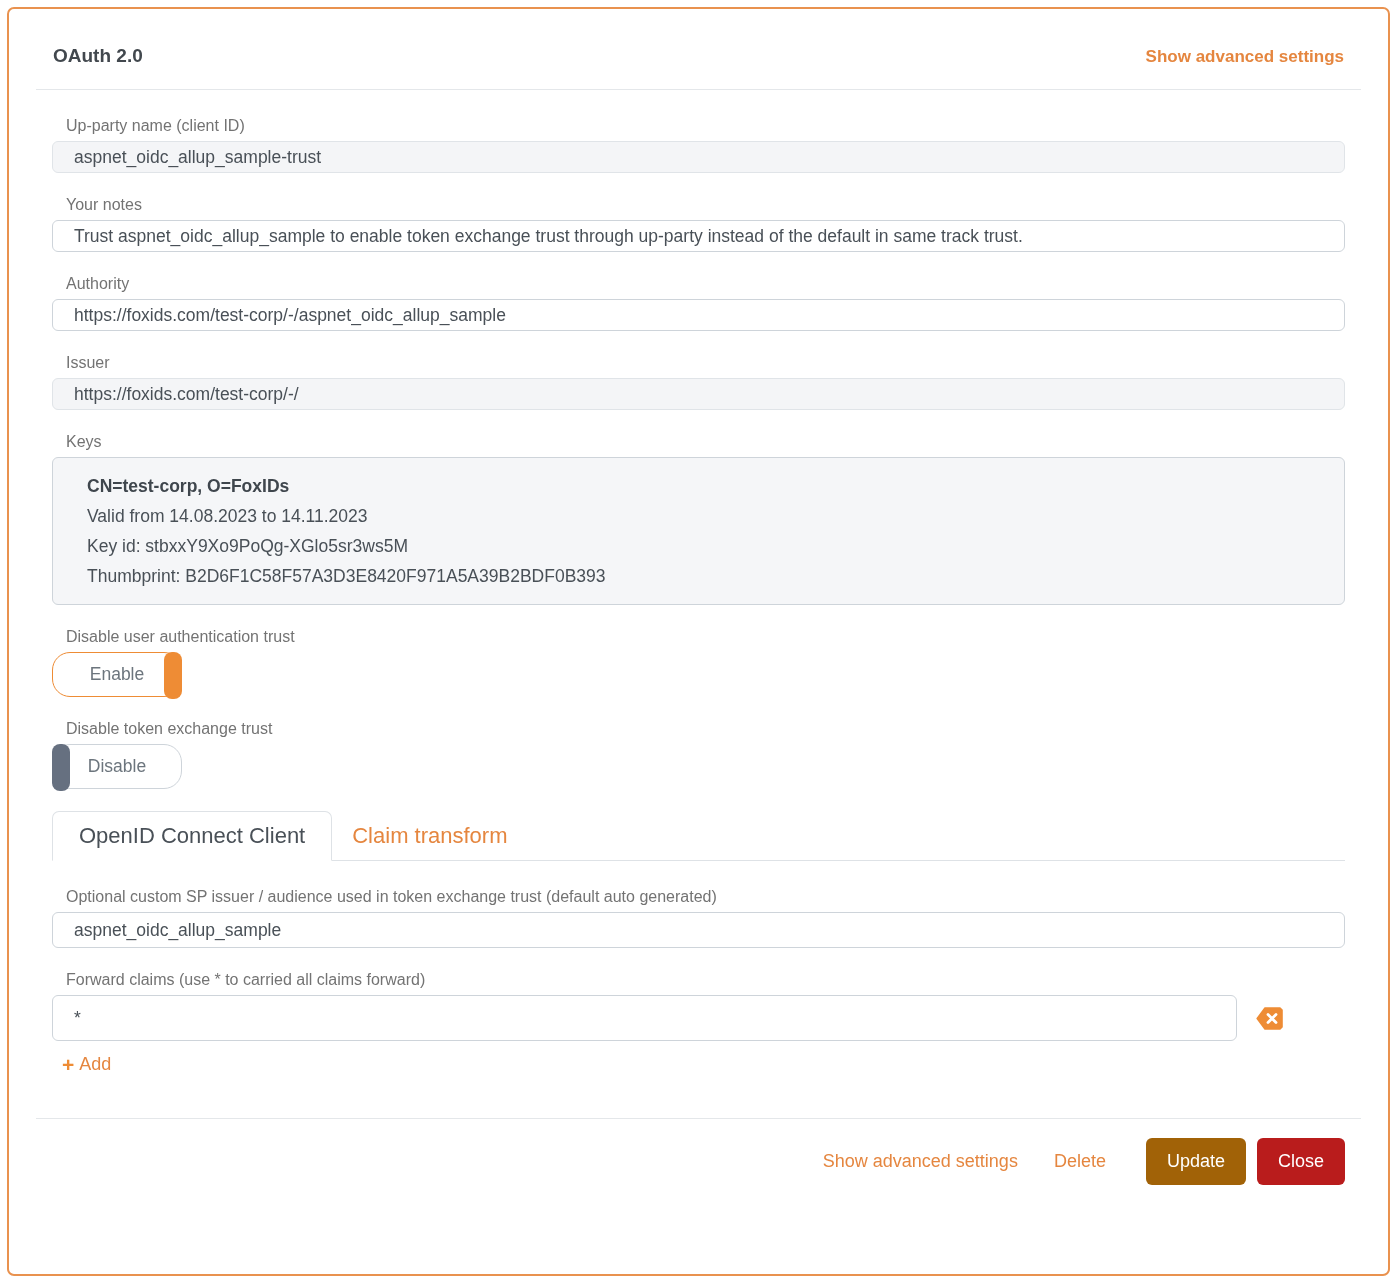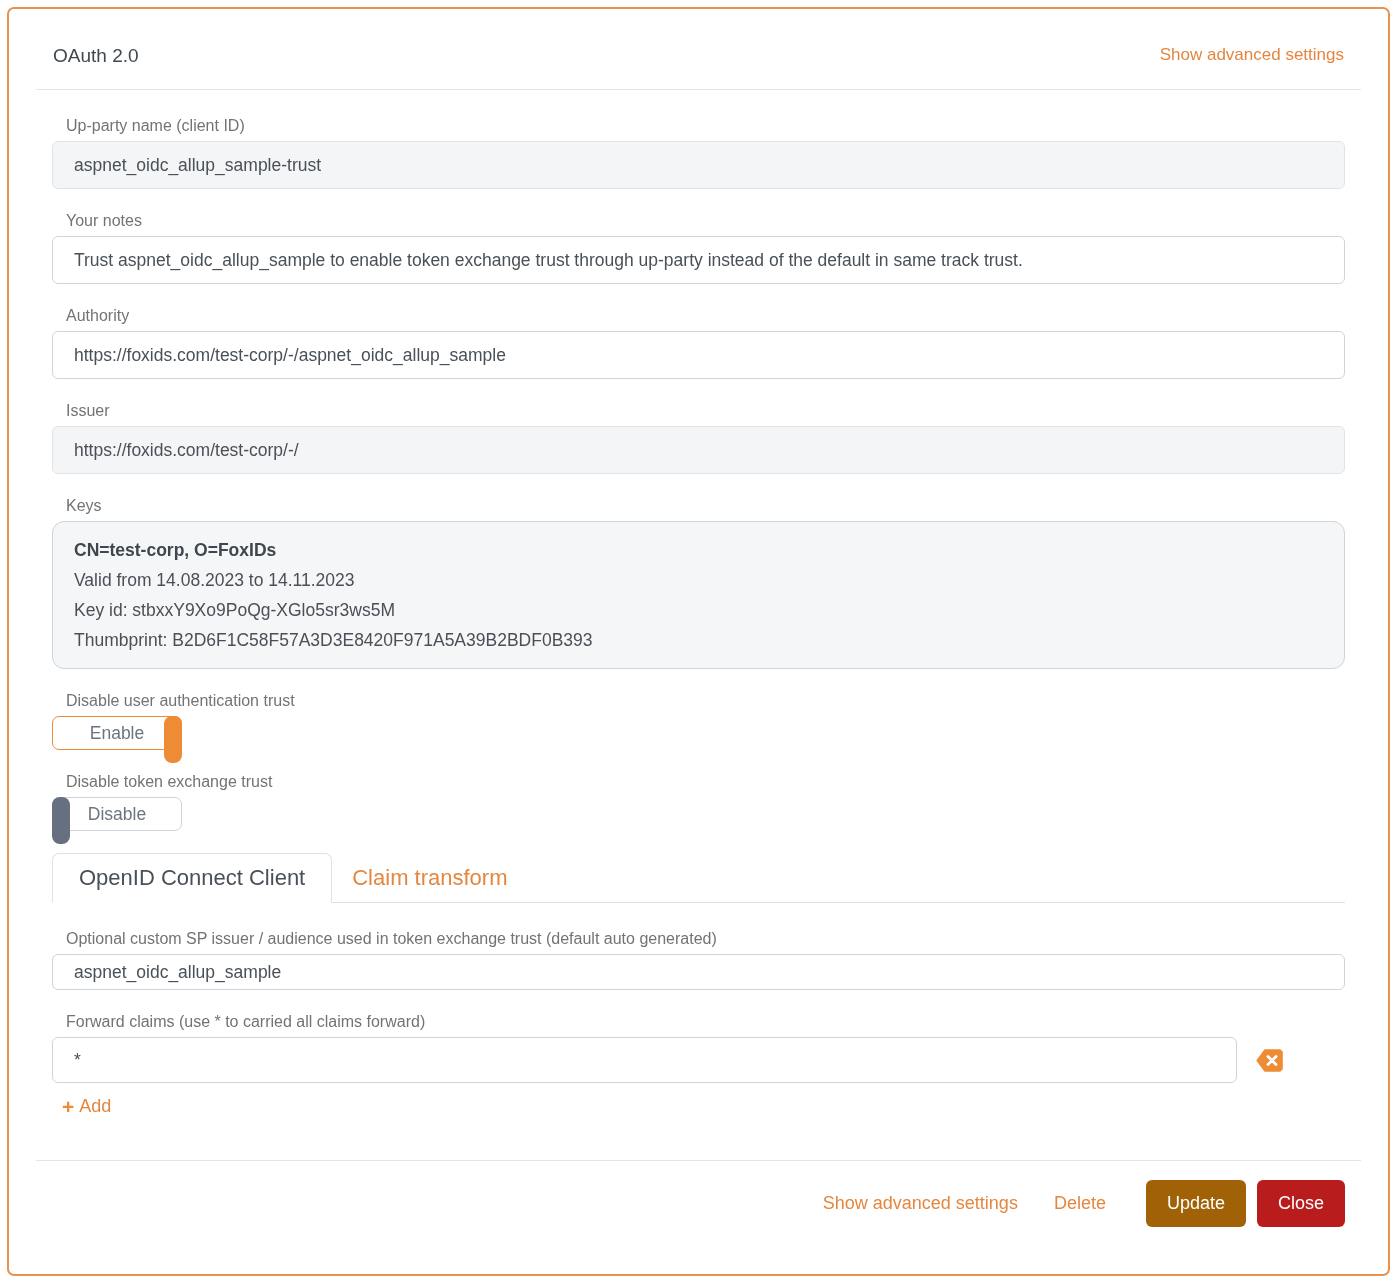--- a/index.html
+++ b/index.html
@@ -13,60 +13,61 @@
   .card {
     position: absolute;
     left: 7px; top: 7px; width: 1383px; height: 1269px;
     background: #ffffff;
     border: 2px solid #e9924f;
     border-radius: 7px;
     overflow: hidden;
   }
   
   .header {
-    display: flex; justify-content: space-between; align-items: flex-start;
+    display: flex; justify-content: space-between; align-items: flex-end;
     padding: 36px 44px 22px 44px;
+    font-weight: bold;
   }
   .page-title { font-size: 19px; color: #42484e; }
   .link {
     color: #e5863f; font-size: 17px; text-decoration: none; cursor: pointer;
   }
   .divider { height: 1px; background: #e4e7ea; margin: 0 27px; border: none; }
 
   
   .body { padding: 26px 43px 0 43px; }
   .form-group { margin-bottom: 22px; }
   .field-label {
     display: block;
     margin: 0 0 6px 14px;
     font-size: 16px; line-height: 19px;
     color: #737373;
   }
   .text-input {
-    display: block; width: 100%; height: 48px;
+    display: block; width: 100%; height: 32px;
     border: 1px solid #ced4da; border-radius: 6px;
     padding: 0 21px;
     font-family: inherit; font-size: 17.5px; color: #495057;
     background: #ffffff; outline: none;
   }
   .text-input.is-disabled { background: #f4f5f7; border-color: #e0e4e8; }
 
   .keys-box {
-    border: 1px solid #ced4da; border-radius: 12px;
+    border: 1px solid #ced4da; border-radius: 6px;
     background: #f5f6f8;
-    padding: 13px 21px;
+    padding: 13px 34px;
     font-size: 17.5px; color: #495057; line-height: 30px;
   }
   .keys-subject { font-weight: bold; color: #3f464d; }
 
   
   .toggle {
     position: relative;
-    width: 130px; height: 34px;
-    border-radius: 7px;
+    width: 130px; height: 45px;
+    border-radius: 18px;
     display: flex; align-items: center; justify-content: center;
     font-size: 17.5px; color: #6c757d;
     background: #ffffff; cursor: pointer;
   }
   .toggle .handle {
     position: absolute; top: -1px; width: 18px; height: 47px;
     border-radius: 8px;
   }
   .toggle.on  { border: 1px solid #ee8c35; }
   .toggle.on .handle  { right: -1px; background: #ee8c35; }

